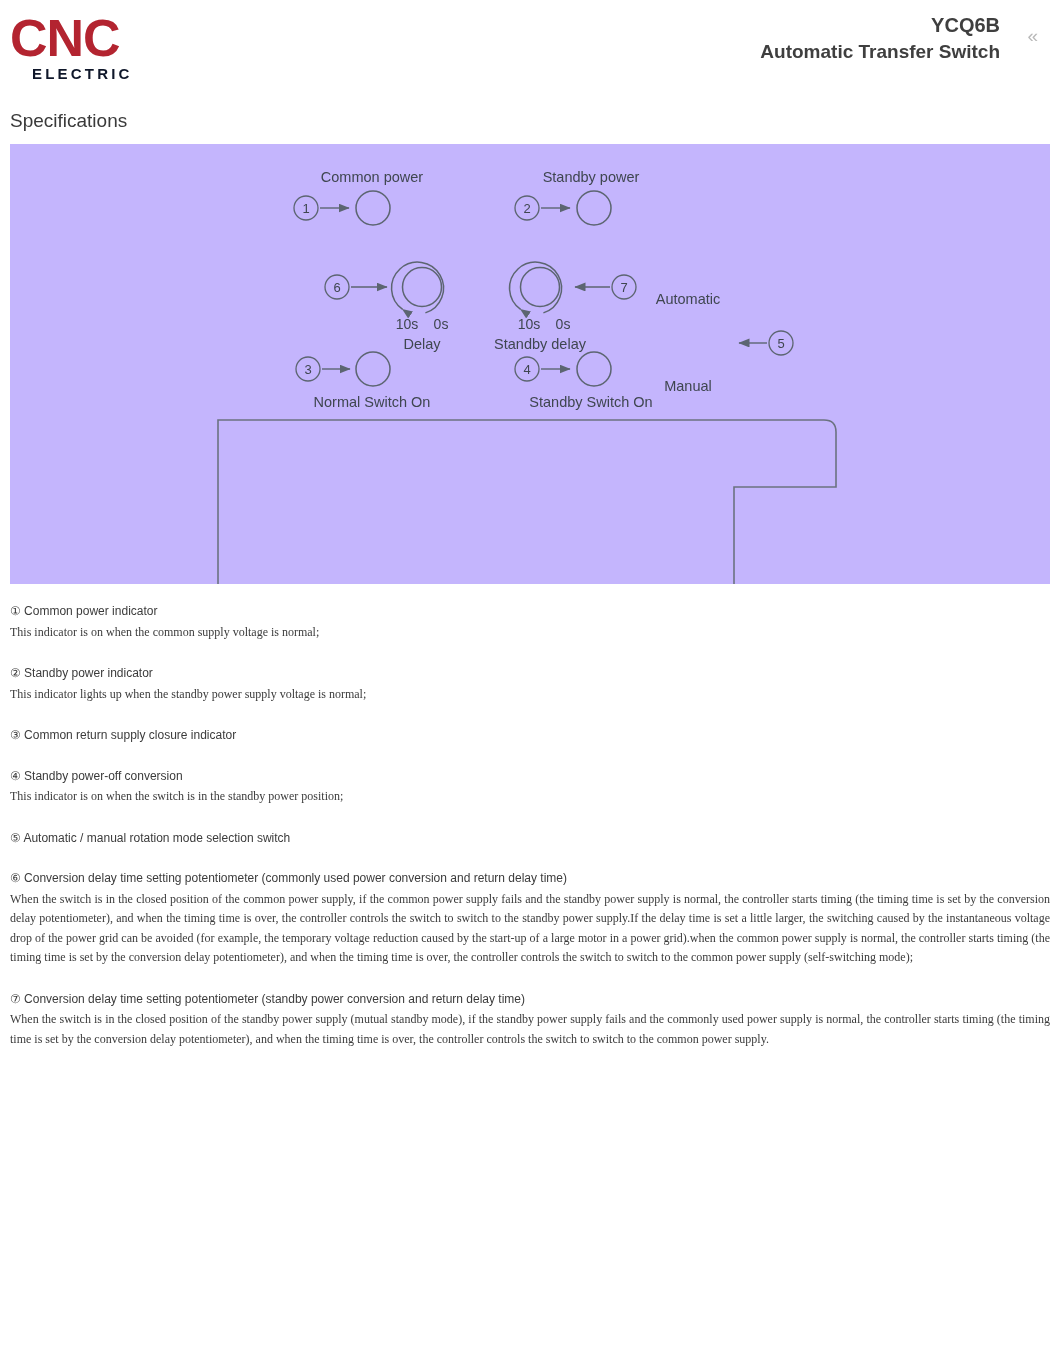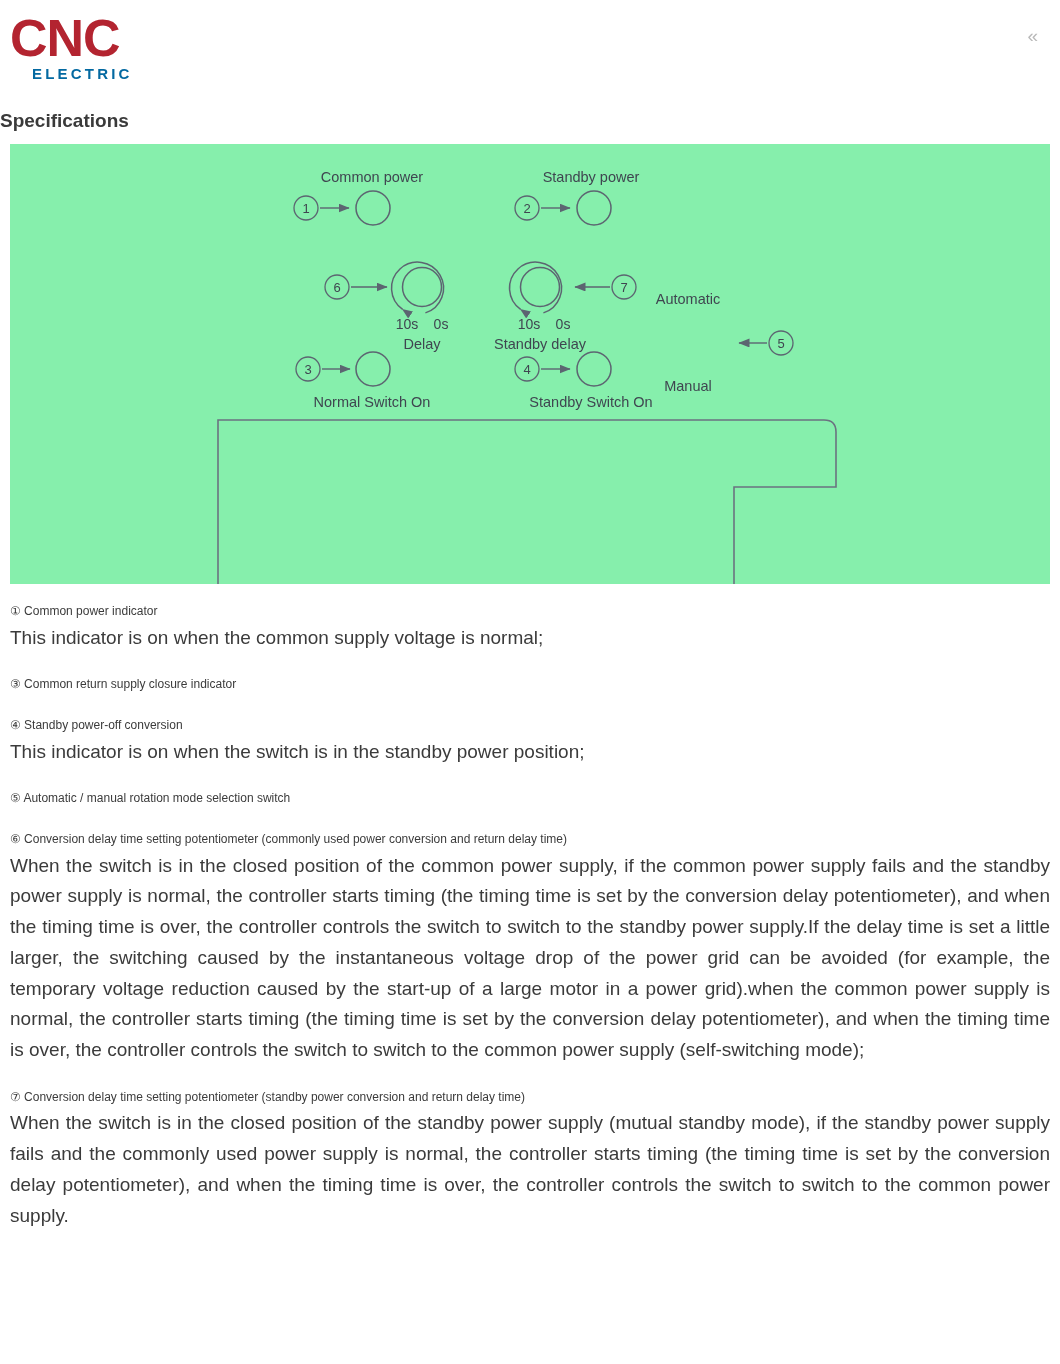--- a/index.html
+++ b/index.html
@@ -33,21 +33,21 @@
     line-height: 0.95;
     color: #b32430;
     font-family: "Liberation Sans", sans-serif;
   }
   .logo-sub {
     margin-top: 2px;
     margin-left: 22px;
     font-size: 15px;
     font-weight: bold;
     letter-spacing: 3.2px;
-    color: #0369a1;
+    color: #0f172a;
   }
   .header-titles {
     position: absolute;
     right: 60px;
     top: 12px;
     text-align: right;
   }
   .model-name {
     font-size: 20px;
     font-weight: bold;
@@ -65,63 +65,68 @@
     position: absolute;
     right: 22px;
     top: 26px;
     font-size: 19px;
     color: #b9b9b9;
     line-height: 1;
   }
 
   
   .section-heading {
-    margin: 14px 0 12px 0;
+    margin: 14px 0 12px 10px;
     font-size: 19px;
-    font-weight: bold;
+    font-weight: normal;
     color: #3a3a3a;
   }
 
   
   .figure-panel {
     position: relative;
     margin: 0 10px;
     height: 440px;
-    background: #86efac;
+    background: #c4b5fd;
     overflow: hidden;
   }
   .figure-panel svg { display: block; }
 
   
   .descriptions {
     margin: 18px 10px 0 10px;
   }
   .desc-item { margin-bottom: 22px; }
   .desc-title {
     font-size: 12px;
     color: #3b3b3b;
     line-height: 1.55;
     margin-bottom: 2px;
   }
   .desc-body {
-    font-size: 19px;
+    font-size: 12px;
     color: #3b3b3b;
     line-height: 1.62;
     text-align: justify;
     text-justify: inter-word;
+    font-family: Liberation Serif, serif;
   }
   .desc-item:last-child { margin-bottom: 0; }
 </style>
 </head>
 <body>
 
 <div class="header">
   <div class="logo-block">
     <div class="logo-word">CNC</div>
     <div class="logo-sub">ELECTRIC</div>
+  </div>
+  <div class="header-titles">
+    <div class="model-name">YCQ6B</div>
+    <div class="product-name">Automatic Transfer Switch</div>
   </div>
   <div class="header-chevron">«</div>
 </div>
 
 <div class="section-heading">Specifications</div>
 
 <div class="figure-panel">
   <svg width="1040" height="440" viewBox="0 0 1040 440">
     <defs>
       <marker id="arrowR" markerWidth="9" markerHeight="9" refX="7.5" refY="3.2" orient="auto" markerUnits="strokeWidth">
@@ -196,20 +201,24 @@
     <text x="581" y="263" text-anchor="middle" font-family="Liberation Sans, sans-serif" font-size="14.5" fill="#3f4650">Standby Switch On</text>
   </svg>
 </div>
 
 <div class="descriptions">
   <div class="desc-item">
     <div class="desc-title">① Common power indicator</div>
     <div class="desc-body">This indicator is on when the common supply voltage is normal;</div>
   </div>
   <div class="desc-item">
+    <div class="desc-title">② Standby power indicator</div>
+    <div class="desc-body">This indicator lights up when the standby power supply voltage is normal;</div>
+  </div>
+  <div class="desc-item">
     <div class="desc-title">③ Common return supply closure indicator</div>
   </div>
   <div class="desc-item">
     <div class="desc-title">④ Standby power-off conversion</div>
     <div class="desc-body">This indicator is on when the switch is in the standby power position;</div>
   </div>
   <div class="desc-item">
     <div class="desc-title">⑤ Automatic / manual rotation mode selection switch</div>
   </div>
   <div class="desc-item">

